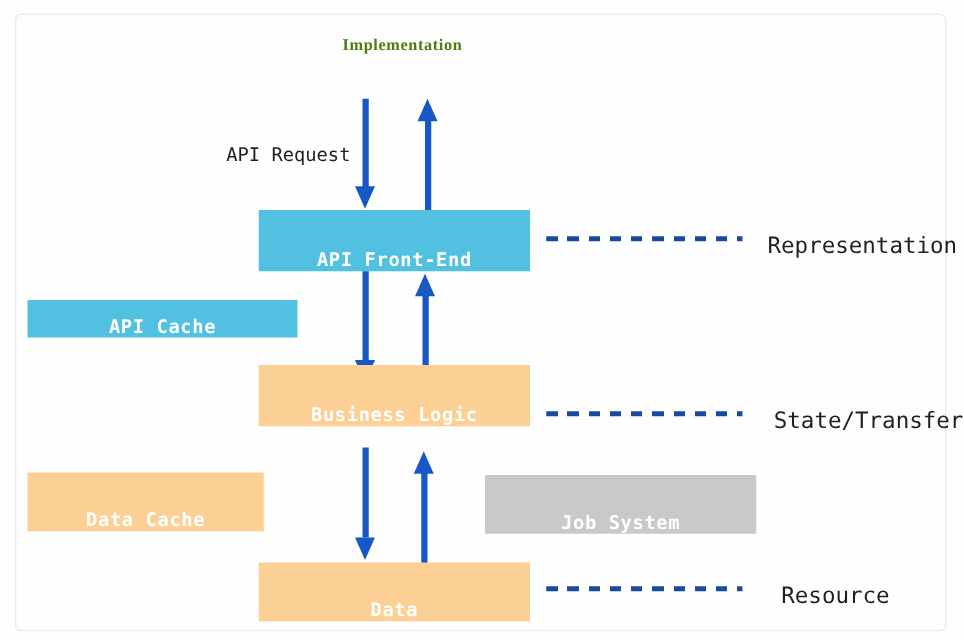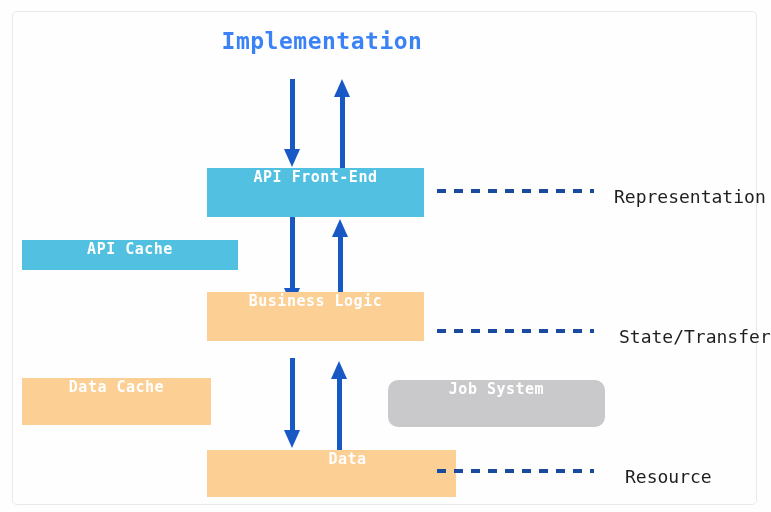--- a/index.html
+++ b/index.html
@@ -28,42 +28,43 @@
     position:absolute;
     left:12px;top:11px;width:743px;height:492px;
     border:1px solid var(--frame-border);
     border-radius:5px;
     pointer-events:none;
   }
   .title{
     position:absolute;
     left:207px;top:28px;width:230px;
     text-align:center;
-    font-size:23px;font-weight:bold;
+    font-size:13px;font-weight:bold;
     letter-spacing:0.5px;
-    color:#3b82f6;
+    color:#4d7c0f;
     white-space:nowrap;
+    font-family:Liberation Serif, serif;
   }
   .flow-label{
     position:absolute;
     font-size:15px;
     color:var(--text-dark);
     white-space:nowrap;
   }
   .box{
     position:absolute;
-    display:flex;align-items:flex-start;justify-content:center;
+    display:flex;align-items:flex-end;justify-content:center;
     color:var(--box-text);
     font-size:15px;font-weight:bold;
     letter-spacing:0.5px;
     white-space:nowrap;
   }
   .box.blue{background:var(--box-blue);}
   .box.orange{background:var(--box-orange);}
-  .box.gray{background:var(--box-gray);border-radius:10px;}
+  .box.gray{background:var(--box-gray);}
 
   .shaft{
     position:absolute;width:5px;
     background:var(--arrow-blue);
   }
   .head{
     position:absolute;width:0;height:0;
     border-left:8px solid transparent;
     border-right:8px solid transparent;
   }
@@ -94,20 +95,21 @@
   <div>
     <div class="shaft" style="left:290px;top:79px;height:71px;"></div>
     <div class="head down" style="left:284px;top:149px;"></div>
   </div>
 
   <div>
     <div class="head up" style="left:334px;top:79px;"></div>
     <div class="shaft" style="left:340px;top:96px;height:72px;"></div>
   </div>
 
+  <div class="flow-label" style="left:181px;top:115px;">API Request</div>
 
   <div class="box blue" style="left:207px;top:168px;width:217px;height:49px;">
     <span>API Front-End</span>
   </div>
 
   <div class="box blue" style="left:22px;top:240px;width:216px;height:30px;">
     <span>API Cache</span>
   </div>
 
   <div>
@@ -135,21 +137,21 @@
   <div>
     <div class="shaft" style="left:290px;top:358px;height:72px;"></div>
     <div class="head down" style="left:284px;top:430px;"></div>
   </div>
 
   <div>
     <div class="head up" style="left:331px;top:361px;"></div>
     <div class="shaft" style="left:337px;top:378px;height:73px;"></div>
   </div>
 
-  <div class="box orange" style="left:207px;top:450px;width:217px;height:47px;padding-left:32px;">
+  <div class="box orange" style="left:207px;top:450px;width:217px;height:47px;">
     <span>Data</span>
   </div>
 
   <div class="dashes" style="left:437px;top:189px;"></div>
   <div class="layer-label" style="left:614px;top:186px;">Representation</div>
 
   <div class="dashes" style="left:437px;top:329px;"></div>
   <div class="layer-label" style="left:619px;top:326px;">State/Transfer</div>
 
   <div class="dashes" style="left:437px;top:469px;"></div>

